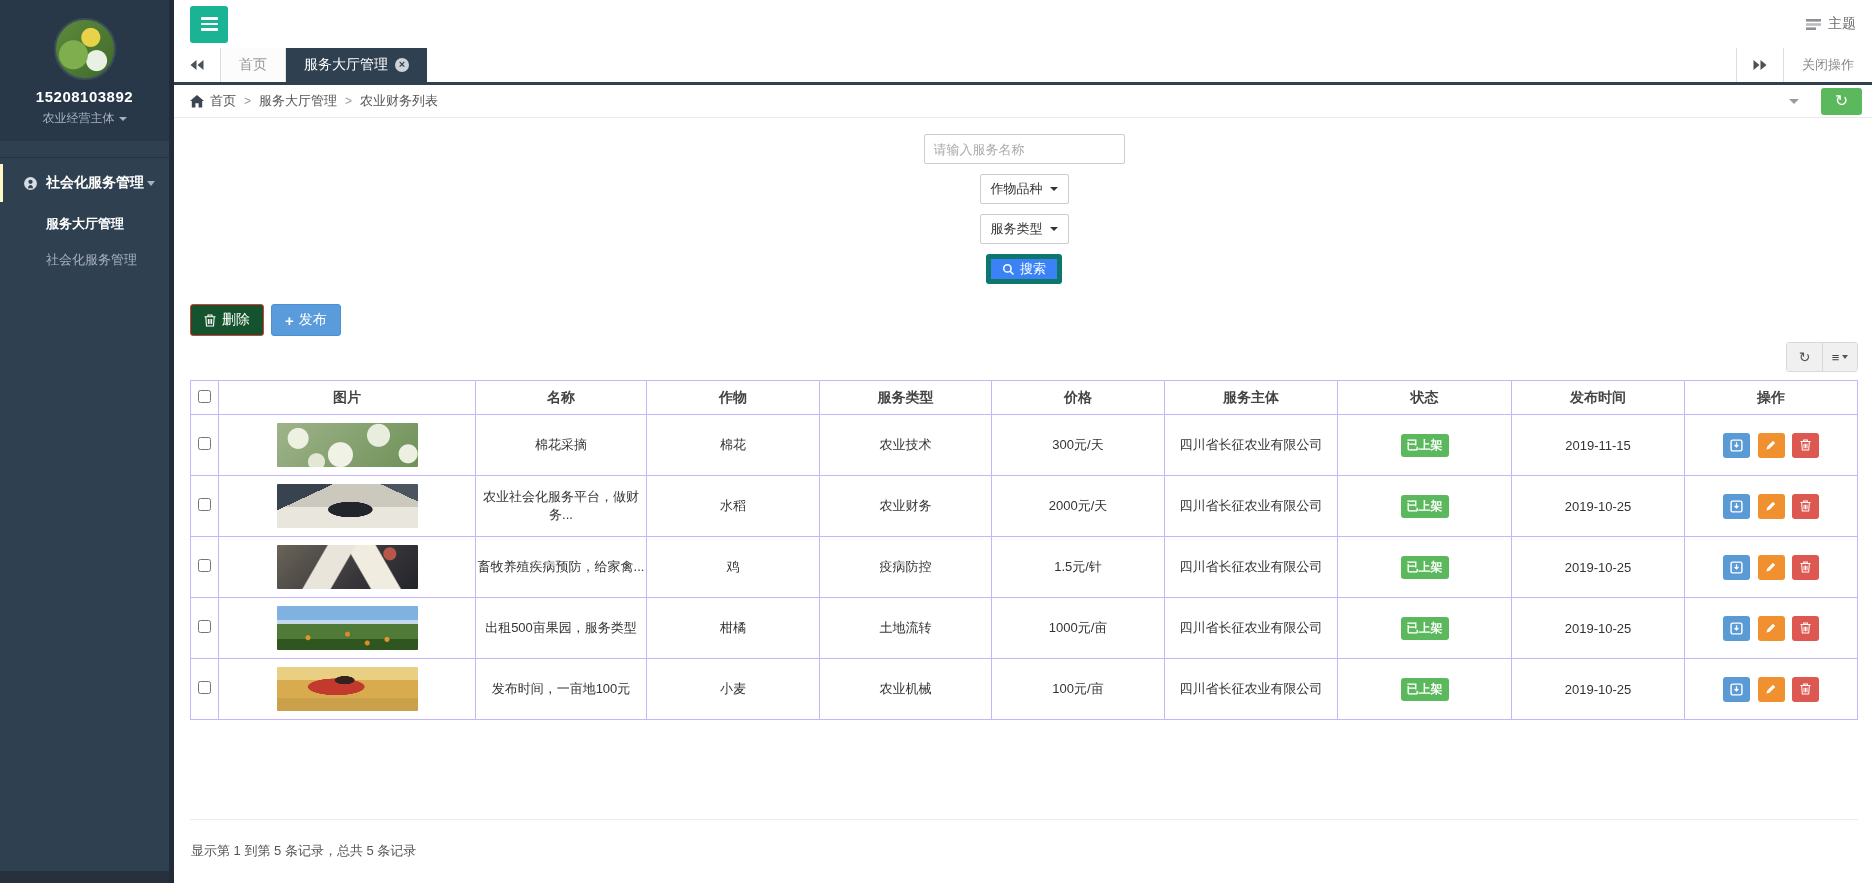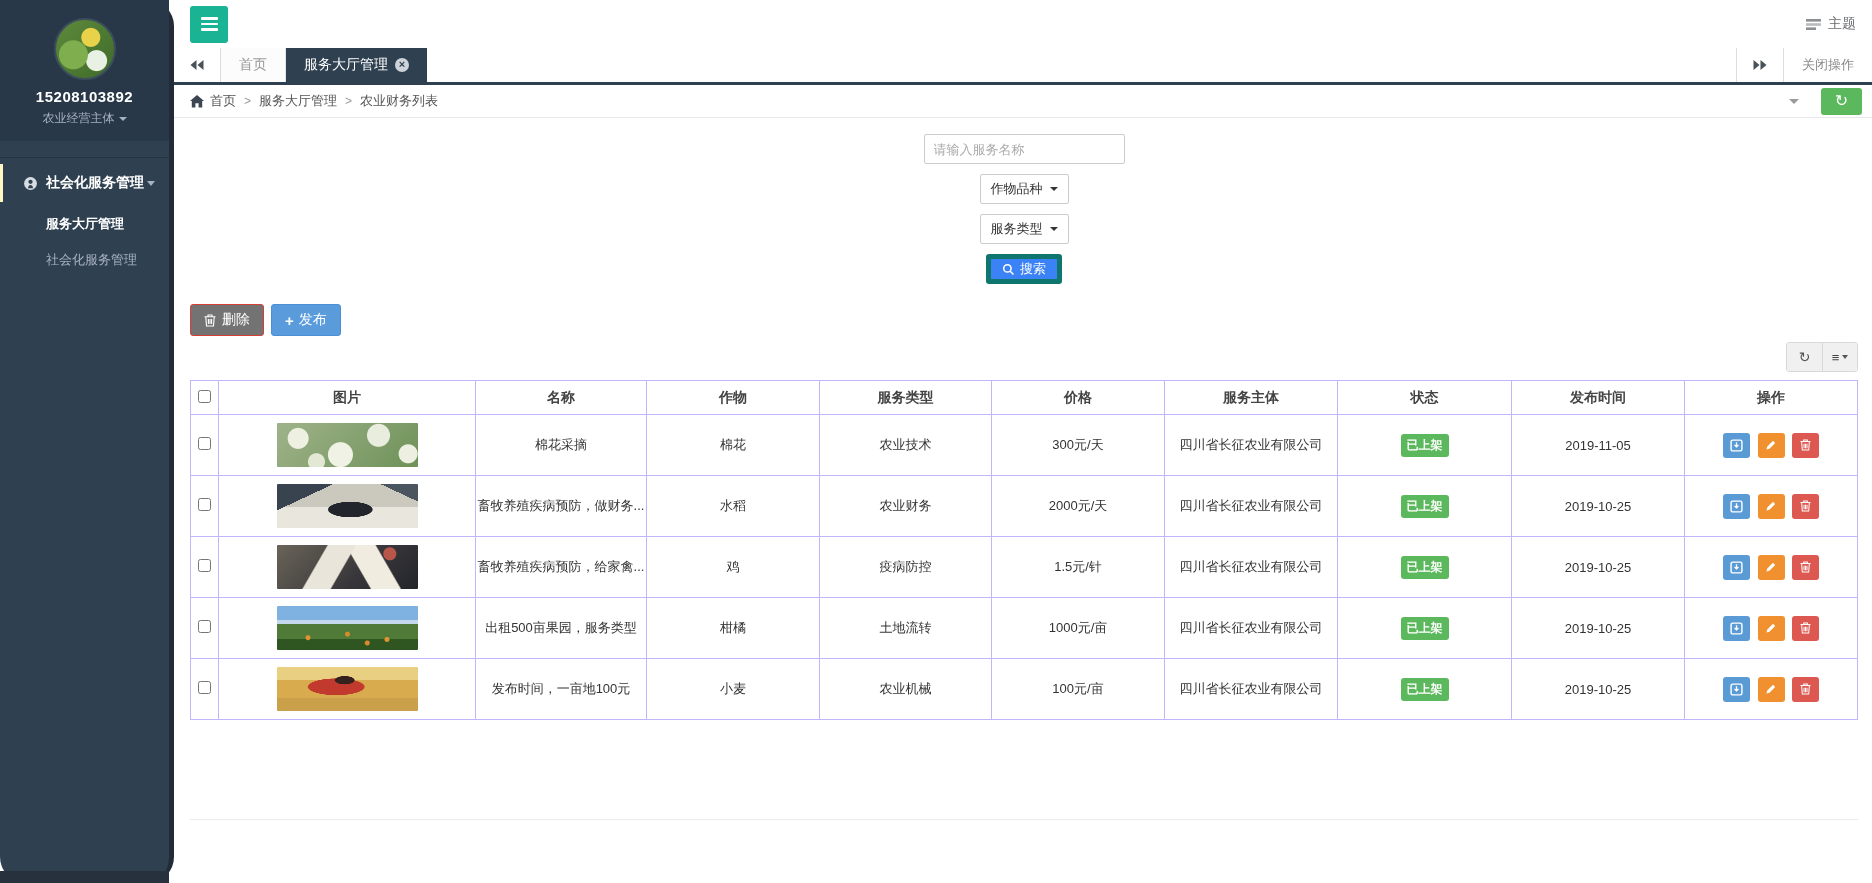--- a/index.html
+++ b/index.html
@@ -2,21 +2,21 @@
 <html><head>
 <meta charset="utf-8">
 <style>
   * { box-sizing: border-box; margin: 0; padding: 0; }
   html,body { width:1872px; height:883px; overflow:hidden; }
   body { font-family:"Liberation Sans","DejaVu Sans",sans-serif; background:#fff; font-size:14px; color:#333; }
 
   .app { display:flex; width:1872px; height:883px; }
 
   
-  .sidebar { position:relative; width:174px; min-width:174px; height:883px; background:#2f4050; border-right:5px solid #222c38;border-radius:26px; }
+  .sidebar { position:relative; width:174px; min-width:174px; height:883px; background:#2f4050; border-right:5px solid #222c38; }
   .user-panel { background:#283848; padding:18px 0 14px 0; text-align:center; }
   .avatar { width:62px; height:62px; border-radius:50%; margin:0 auto 8px auto;
             background: radial-gradient(circle at 60% 30%, #e8d24a 0 9px, transparent 10px),
                         radial-gradient(circle at 30% 60%, #7fae4e 0 14px, transparent 15px),
                         radial-gradient(circle at 70% 70%, #e9f0e4 0 10px, transparent 11px),
                         linear-gradient(135deg,#5d8a3c,#3f6b2a); border:2px solid #3c4d5d; }
   .user-phone { color:#fff; font-weight:bold; font-size:15px; letter-spacing:.5px; }
   .user-role { color:#a7b1c2; font-size:12px; margin-top:5px; }
   .caret-down-sm { display:inline-block; width:0; height:0; border-left:4px solid transparent; border-right:4px solid transparent; border-top:4px solid #a7b1c2; margin-left:4px; vertical-align:middle; }
   .side-menu { margin-top:16px; border-top:1px solid #263442; padding-top:6px; }
@@ -56,21 +56,21 @@
   .content { flex:1; position:relative; padding:0 14px 0 16px; background:#fff; }
 
   .search-row { display:flex; justify-content:center; align-items:center; gap:10px; margin-top:16px;flex-direction:column; }
   .search-input { width:201px; height:30px; border:1px solid #ccc; border-radius:2px; padding:0 9px; font-size:13px; color:#333; font-family:inherit; }
   .search-input::placeholder { color:#aaa; }
   .filter-btn { height:30px; padding:0 10px; background:#fff; border:1px solid #ccc; border-radius:2px; font-size:13px; color:#333; font-family:inherit; display:flex; align-items:center; gap:7px; cursor:pointer; }
   .filter-btn .caret { width:0; height:0; border-left:4px solid transparent; border-right:4px solid transparent; border-top:4px solid #333; }
   .search-btn { height:30px; padding:0 11px; background:#3b82f6; border:5px solid #0f766e; border-radius:3px; color:#fff; font-size:13px; font-family:Liberation Serif, serif; display:flex; align-items:center; gap:5px; cursor:pointer; }
 
   .action-row { margin-top:20px; display:flex; gap:7px; }
-  .btn-danger { height:32px; padding:0 13px; background:#737373; border:1px solid #d43f3a; border-radius:3px; color:#fff; font-size:14px; font-family:inherit; display:flex; align-items:center; gap:6px; cursor:pointer; }
+  .btn-danger { height:32px; padding:0 13px; background:#14532d; border:1px solid #d43f3a; border-radius:3px; color:#fff; font-size:14px; font-family:inherit; display:flex; align-items:center; gap:6px; cursor:pointer; }
   .btn-primary { height:32px; padding:0 13px; background:#5a9cdb; border:1px solid #4a90d4; border-radius:3px; color:#fff; font-size:14px; font-family:inherit; display:flex; align-items:center; gap:5px; cursor:pointer; }
   .plus-glyph { font-size:15px; font-weight:bold; line-height:1; }
 
   .grid-controls { display:flex; justify-content:flex-end; margin-top:6px; }
   .ctrl-group { display:flex; border:1px solid #d8d8d8; border-radius:3px; overflow:hidden; }
   .ctrl-btn { width:35px; height:28px; background:#f0f0f0; border:none; color:#555; font-size:14px; cursor:pointer; display:flex; align-items:center; justify-content:center; gap:3px; }
   .ctrl-btn + .ctrl-btn { border-left:1px solid #d8d8d8; }
   .ctrl-caret { width:0; height:0; border-left:3px solid transparent; border-right:3px solid transparent; border-top:4px solid #555; }
   .bars-glyph { font-weight:bold; letter-spacing:0; font-size:13px; color:#444; }
 
@@ -291,21 +291,21 @@
     <td><input type="checkbox" class="chk" style=""></td>
     <td>
                   <div class="thumb thumb-cauliflower"></div>
                 </td>
     <td>棉花采摘</td>
     <td>棉花</td>
     <td>农业技术</td>
     <td>300元/天</td>
     <td>四川省长征农业有限公司</td>
     <td><span class="status-badge">已上架</span></td>
-    <td>2019-11-05</td>
+    <td>2019-11-15</td>
     <td>
       <button class="op-btn op-blue">
                     <svg width="13" height="13" viewBox="0 0 12 12">
                       <rect x="1" y="1" width="10" height="10" rx="1.5" stroke="#fff" stroke-width="1.3" fill="none"></rect>
                       <path d="M6 3.1v4M4.2 5.5L6 7.3l1.8-1.8" stroke="#fff" stroke-width="1.2" fill="none"></path>
                     </svg>
                   </button>
       <button class="op-btn op-orange">
                     <svg width="12" height="12" viewBox="0 0 12 12">
                       <path d="M1.4 10.6l.9-3.1L8 1.8l2.2 2.2-5.7 5.7-3.1.9z" fill="#fff"></path>
@@ -316,21 +316,21 @@
                       <path d="M0.5 2.8h11M4 2.6V1h4v1.6M1.8 3l.7 9h7l.7-9M4.4 5v5M6 5v5M7.6 5v5" stroke="#fff" stroke-width="1.1" fill="none"></path>
                     </svg>
                   </button>
     </td>
   </tr>
               <tr>
     <td><input type="checkbox" class="chk" style=""></td>
     <td>
                   <div class="thumb thumb-finance-desk"></div>
                 </td>
-    <td>畜牧养殖疾病预防，做财务...</td>
+    <td>农业社会化服务平台，做财务...</td>
     <td>水稻</td>
     <td>农业财务</td>
     <td>2000元/天</td>
     <td>四川省长征农业有限公司</td>
     <td><span class="status-badge">已上架</span></td>
     <td>2019-10-25</td>
     <td>
       <button class="op-btn op-blue">
                     <svg width="13" height="13" viewBox="0 0 12 12">
                       <rect x="1" y="1" width="10" height="10" rx="1.5" stroke="#fff" stroke-width="1.3" fill="none"></rect>
@@ -439,16 +439,17 @@
                     <svg width="11" height="12" viewBox="0 0 12 13">
                       <path d="M0.5 2.8h11M4 2.6V1h4v1.6M1.8 3l.7 9h7l.7-9M4.4 5v5M6 5v5M7.6 5v5" stroke="#fff" stroke-width="1.1" fill="none"></path>
                     </svg>
                   </button>
     </td>
   </tr>
             </tbody>
         </table>
       </div>
 
+      <div class="record-summary">显示第 1 到第 5 条记录，总共 5 条记录</div>
 
     </div>
   </div>
 </div>
 
 </body></html>

